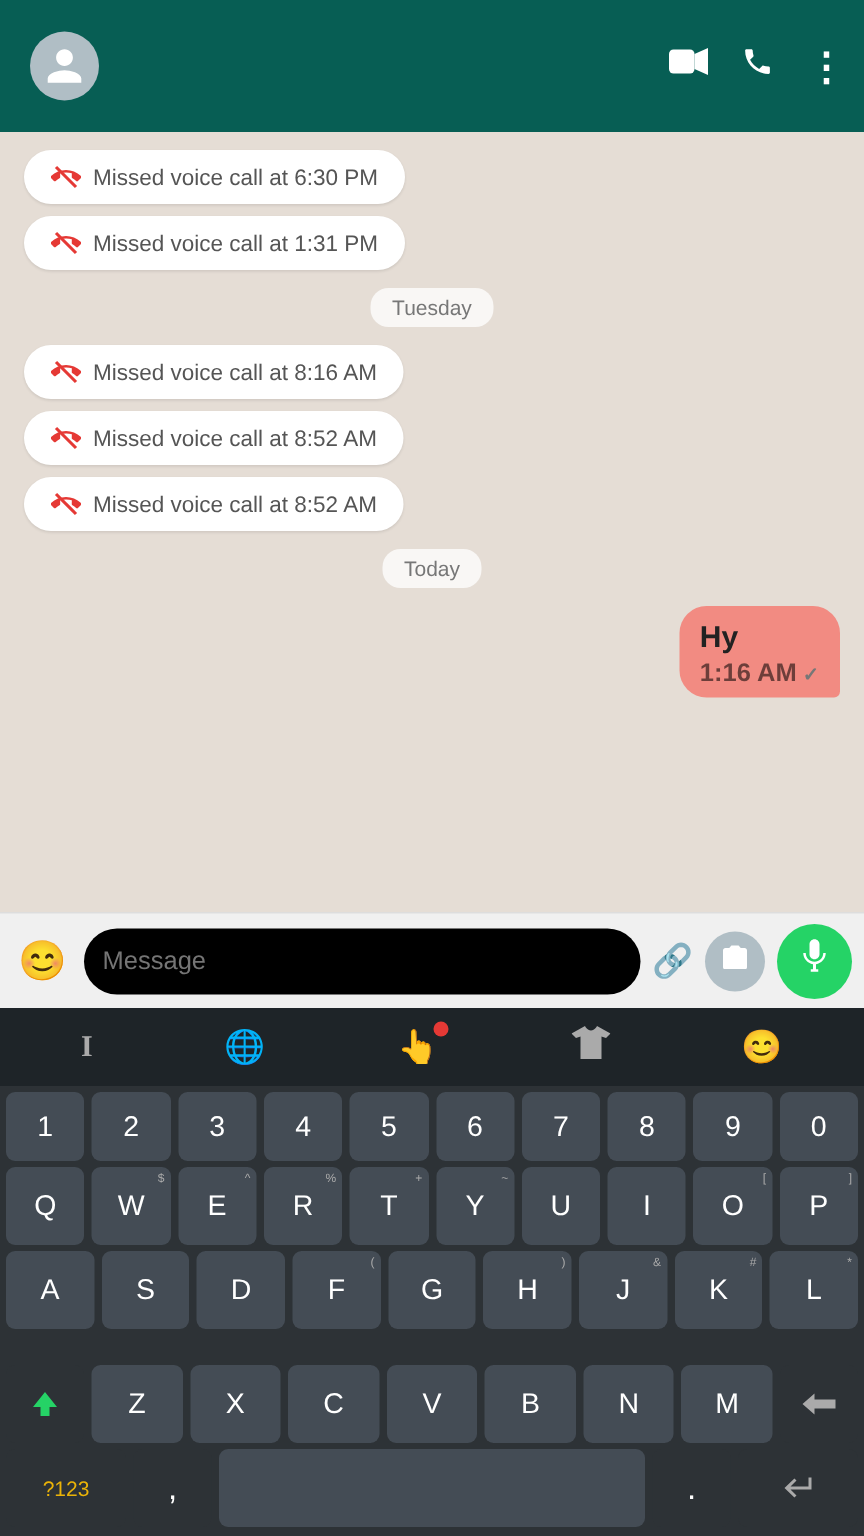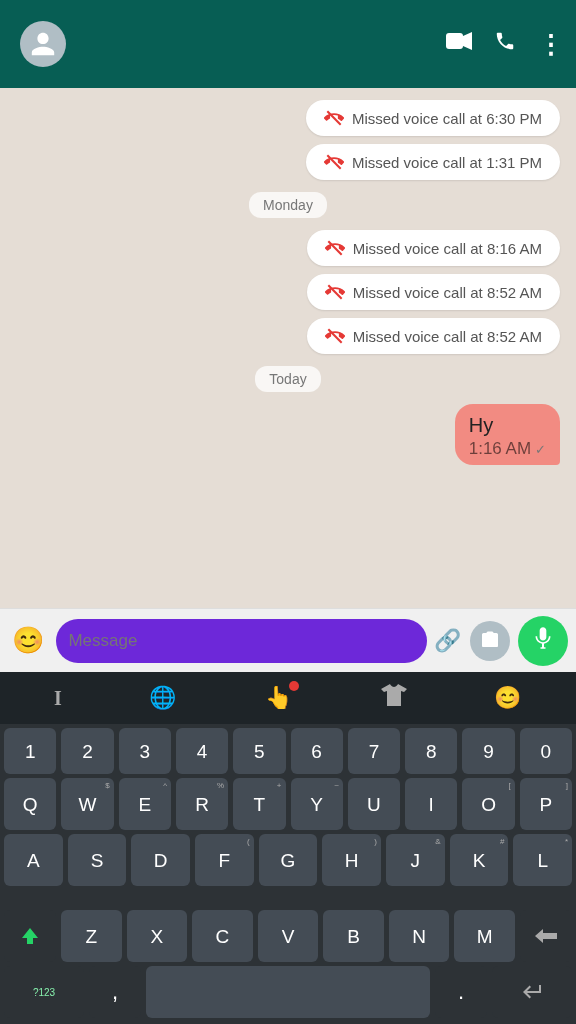--- a/index.html
+++ b/index.html
@@ -44,21 +44,21 @@
     .header-icons span { font-size: 22px; cursor: pointer; color: white; }
 
     
     .chat-area {
       background: #e5ddd5;
       height: 520px;
       overflow-y: auto;
       padding: 12px 16px;
       display: flex;
       flex-direction: column;
-      align-items: flex-end;
+      align-items: flex-start;
       gap: 8px;
     }
 
     .missed-call-bubble {
       background: white;
       border-radius: 20px;
       padding: 8px 18px;
       display: flex;
       align-items: center;
       gap: 8px;
@@ -78,20 +78,21 @@
       align-self: center;
       margin: 4px 0;
     }
 
     .sent-bubble-wrap {
       align-self: flex-end;
       display: flex;
       flex-direction: column;
       align-items: flex-end;
       width: 100%;
+      font-weight: bold;
     }
     .sent-bubble {
       background: #f28b82;
       border-radius: 18px 18px 4px 18px;
       padding: 10px 14px 6px 14px;
       max-width: 60%;
       font-size: 18px;
       color: #222;
       position: relative;
     }
@@ -122,21 +123,21 @@
       border-top: 1px solid #ddd;
     }
     .input-emoji {
       font-size: 26px;
       cursor: pointer;
       color: #888;
       padding: 4px;
     }
     .input-field {
       flex: 1;
-      background: #6d28d9;
+      background: #000000;
       border: none;
       outline: none;
       font-size: 17px;
       color: #aaa;
       padding: 10px 12px;
       border-radius: 24px;
       height: 44px;
     }
     .input-attach { font-size: 22px; color: #888; cursor: pointer; }
     .input-camera {
@@ -294,21 +295,21 @@
         </svg>
         <span>Missed voice call at 6:30 PM</span>
       </div>
     <div class="missed-call-bubble">
         <svg class="missed-icon-svg" viewBox="0 0 24 24">
           <path d="M6.6 10.8c1.4 2.8 3.8 5.1 6.6 6.6l2.2-2.2c.3-.3.7-.4 1-.2 1.1.4 2.3.6 3.6.6.6 0 1 .4 1 1V20c0 .6-.4 1-1 1C10.6 21 3 13.4 3 4c0-.6.4-1 1-1h3.5c.6 0 1 .4 1 1 0 1.3.2 2.5.6 3.6.1.3 0 .7-.2 1L6.6 10.8z" fill="#e53935" transform="rotate(135 12 12)"></path>
           <line x1="4" y1="4" x2="20" y2="20" stroke="#e53935" stroke-width="2.5"></line>
         </svg>
         <span>Missed voice call at 1:31 PM</span>
       </div>
-    <div class="day-label">Monday</div>
+    <div class="day-label">Tuesday</div>
     <div class="missed-call-bubble">
         <svg class="missed-icon-svg" viewBox="0 0 24 24">
           <path d="M6.6 10.8c1.4 2.8 3.8 5.1 6.6 6.6l2.2-2.2c.3-.3.7-.4 1-.2 1.1.4 2.3.6 3.6.6.6 0 1 .4 1 1V20c0 .6-.4 1-1 1C10.6 21 3 13.4 3 4c0-.6.4-1 1-1h3.5c.6 0 1 .4 1 1 0 1.3.2 2.5.6 3.6.1.3 0 .7-.2 1L6.6 10.8z" fill="#e53935" transform="rotate(135 12 12)"></path>
           <line x1="4" y1="4" x2="20" y2="20" stroke="#e53935" stroke-width="2.5"></line>
         </svg>
         <span>Missed voice call at 8:16 AM</span>
       </div>
     <div class="missed-call-bubble">
         <svg class="missed-icon-svg" viewBox="0 0 24 24">
           <path d="M6.6 10.8c1.4 2.8 3.8 5.1 6.6 6.6l2.2-2.2c.3-.3.7-.4 1-.2 1.1.4 2.3.6 3.6.6.6 0 1 .4 1 1V20c0 .6-.4 1-1 1C10.6 21 3 13.4 3 4c0-.6.4-1 1-1h3.5c.6 0 1 .4 1 1 0 1.3.2 2.5.6 3.6.1.3 0 .7-.2 1L6.6 10.8z" fill="#e53935" transform="rotate(135 12 12)"></path>
@@ -511,21 +512,21 @@
         </div>
       </div>
     <div class="kb-key special backspace-key" style="flex:0 0 52px;">
       <svg width="24" height="20" viewBox="0 0 24 20" fill="#aaa">
         <path d="M9 3L1 10l8 7V13h14V7H9V3z"></path>
       </svg>
     </div>
   </div>
 
   <div class="kb-row" style="padding:0 4px 6px 4px;gap:5px;">
-    <div class="kb-key special" style="flex:0 0 80px;font-size:10px;color:#86efac;">?123</div>
+    <div class="kb-key special" style="flex:0 0 80px;font-size:14px;color:#eab308;">?123</div>
     <div class="kb-key special" style="flex:0 0 52px;">,</div>
     <div class="kb-key space-key"></div>
     <div class="kb-key special" style="flex:0 0 52px;">.</div>
     <div class="kb-key special" style="flex:0 0 80px;">
       <svg width="24" height="20" viewBox="0 0 24 20" fill="#aaa">
         <path d="M19 3v6H7l4-4-1.4-1.4L3 10l6.6 6.4L11 15l-4-4h14V3h-2z"></path>
       </svg>
     </div>
   </div>
 </div>

